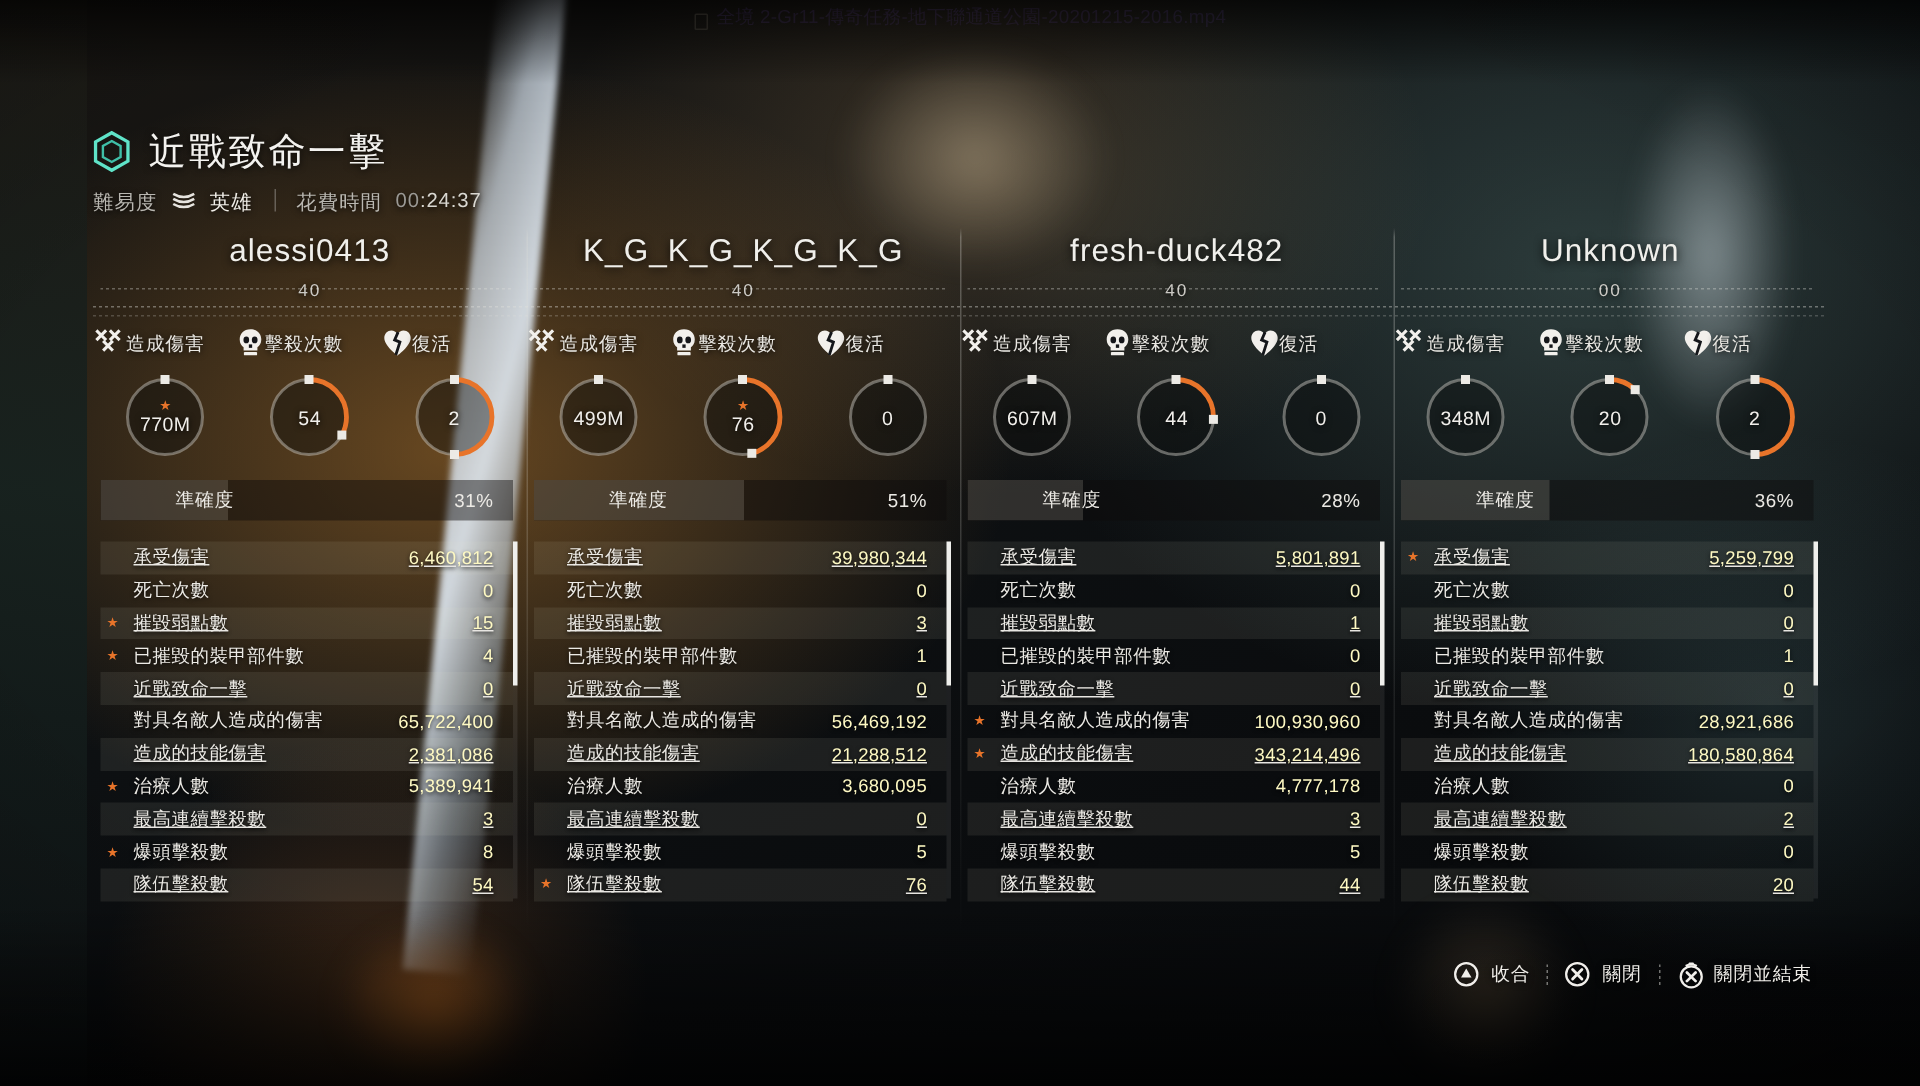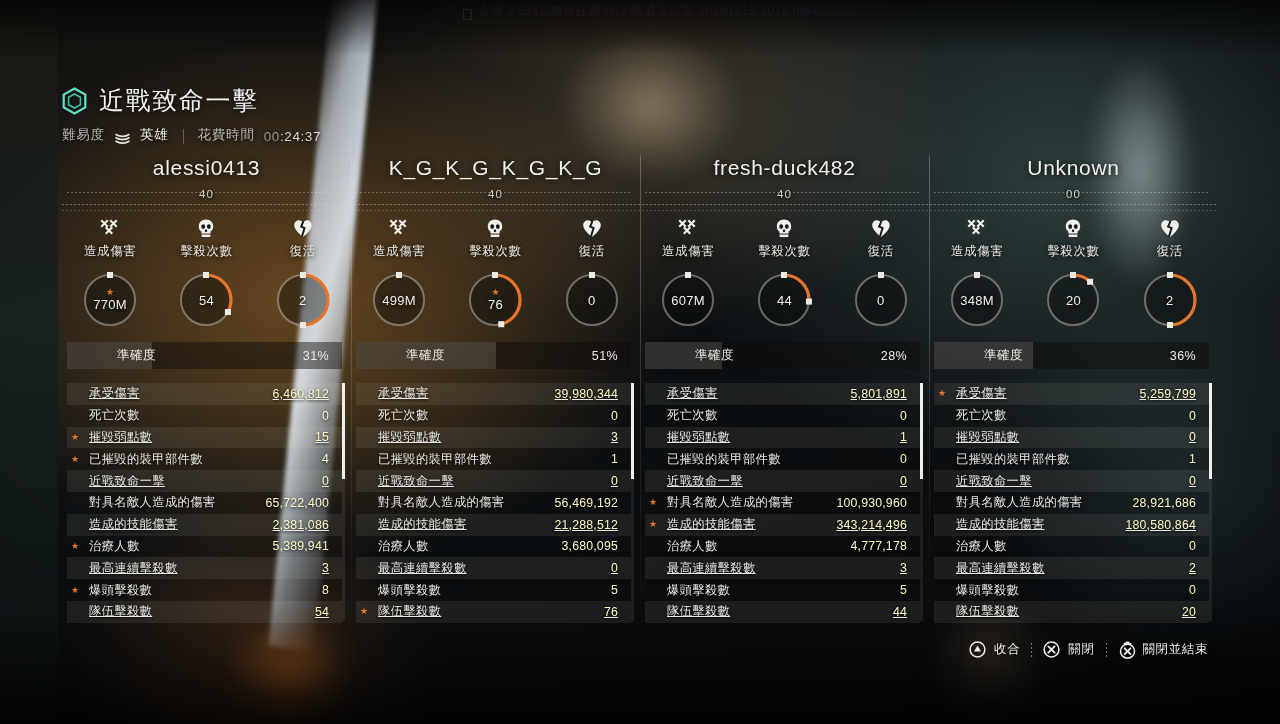--- a/index.html
+++ b/index.html
@@ -60,21 +60,21 @@
   .h-title-row { display:flex; align-items:center; gap:12px; }
   .hex {
     width:25px; height:28px; position:relative; flex:none;
   }
   .hex svg { display:block; }
   .h-title {
     font-size:25px; font-weight:400; letter-spacing:1.6px; color:#f3f2ef;
     text-shadow:0 1px 5px rgba(0,0,0,.85);
   }
   .h-sub {
-    margin-top:9px; display:flex; align-items:flex-end; gap:9px;
+    margin-top:9px; display:flex; align-items:flex-start; gap:9px;
     font-size:13.5px; color:#cfcdc7; letter-spacing:.8px;
     text-shadow:0 1px 4px rgba(0,0,0,.9);
   }
   .h-sub .lbl { color:#b9b7b1; }
   .h-sub .val { color:#f1efe9; }
   .chev { width:17px; height:13px; flex:none; }
   .h-div { width:1px; height:15px; background:rgba(215,215,210,.34); margin:0 5px; }
   .h-time { color:#d9d7d1; letter-spacing:.6px; }
   .h-time .dim { color:#9b9995; }
 
@@ -100,21 +100,21 @@
     text-shadow:0 1px 6px rgba(0,0,0,.9);
   }
   .plvl {
     height:20px; display:flex; align-items:center; justify-content:center;
     font-size:11.5px; color:#cbc9c4; letter-spacing:1.2px;
     text-shadow:0 1px 4px rgba(0,0,0,.9);
   }
 
   
   .metrics { display:flex; margin-top:12px; }
-  .metric { width:96.3px; display:flex; flex-direction:column; align-items:center; }
+  .metric { width:96.3px; display:flex; align-items:center; }
   .m-icon { height:22px; display:flex; align-items:flex-end; justify-content:center; }
   .m-lbl {
     margin-top:5px; font-size:12.5px; color:#e9e7e2; letter-spacing:.6px;
     text-shadow:0 1px 5px rgba(0,0,0,.95);
   }
 
   
   .gauges { display:flex; margin-top:11px; }
   .gauge-wrap { width:96.3px; display:flex; justify-content:center; }
   .gauge { position:relative; width:58px; height:58px; }

